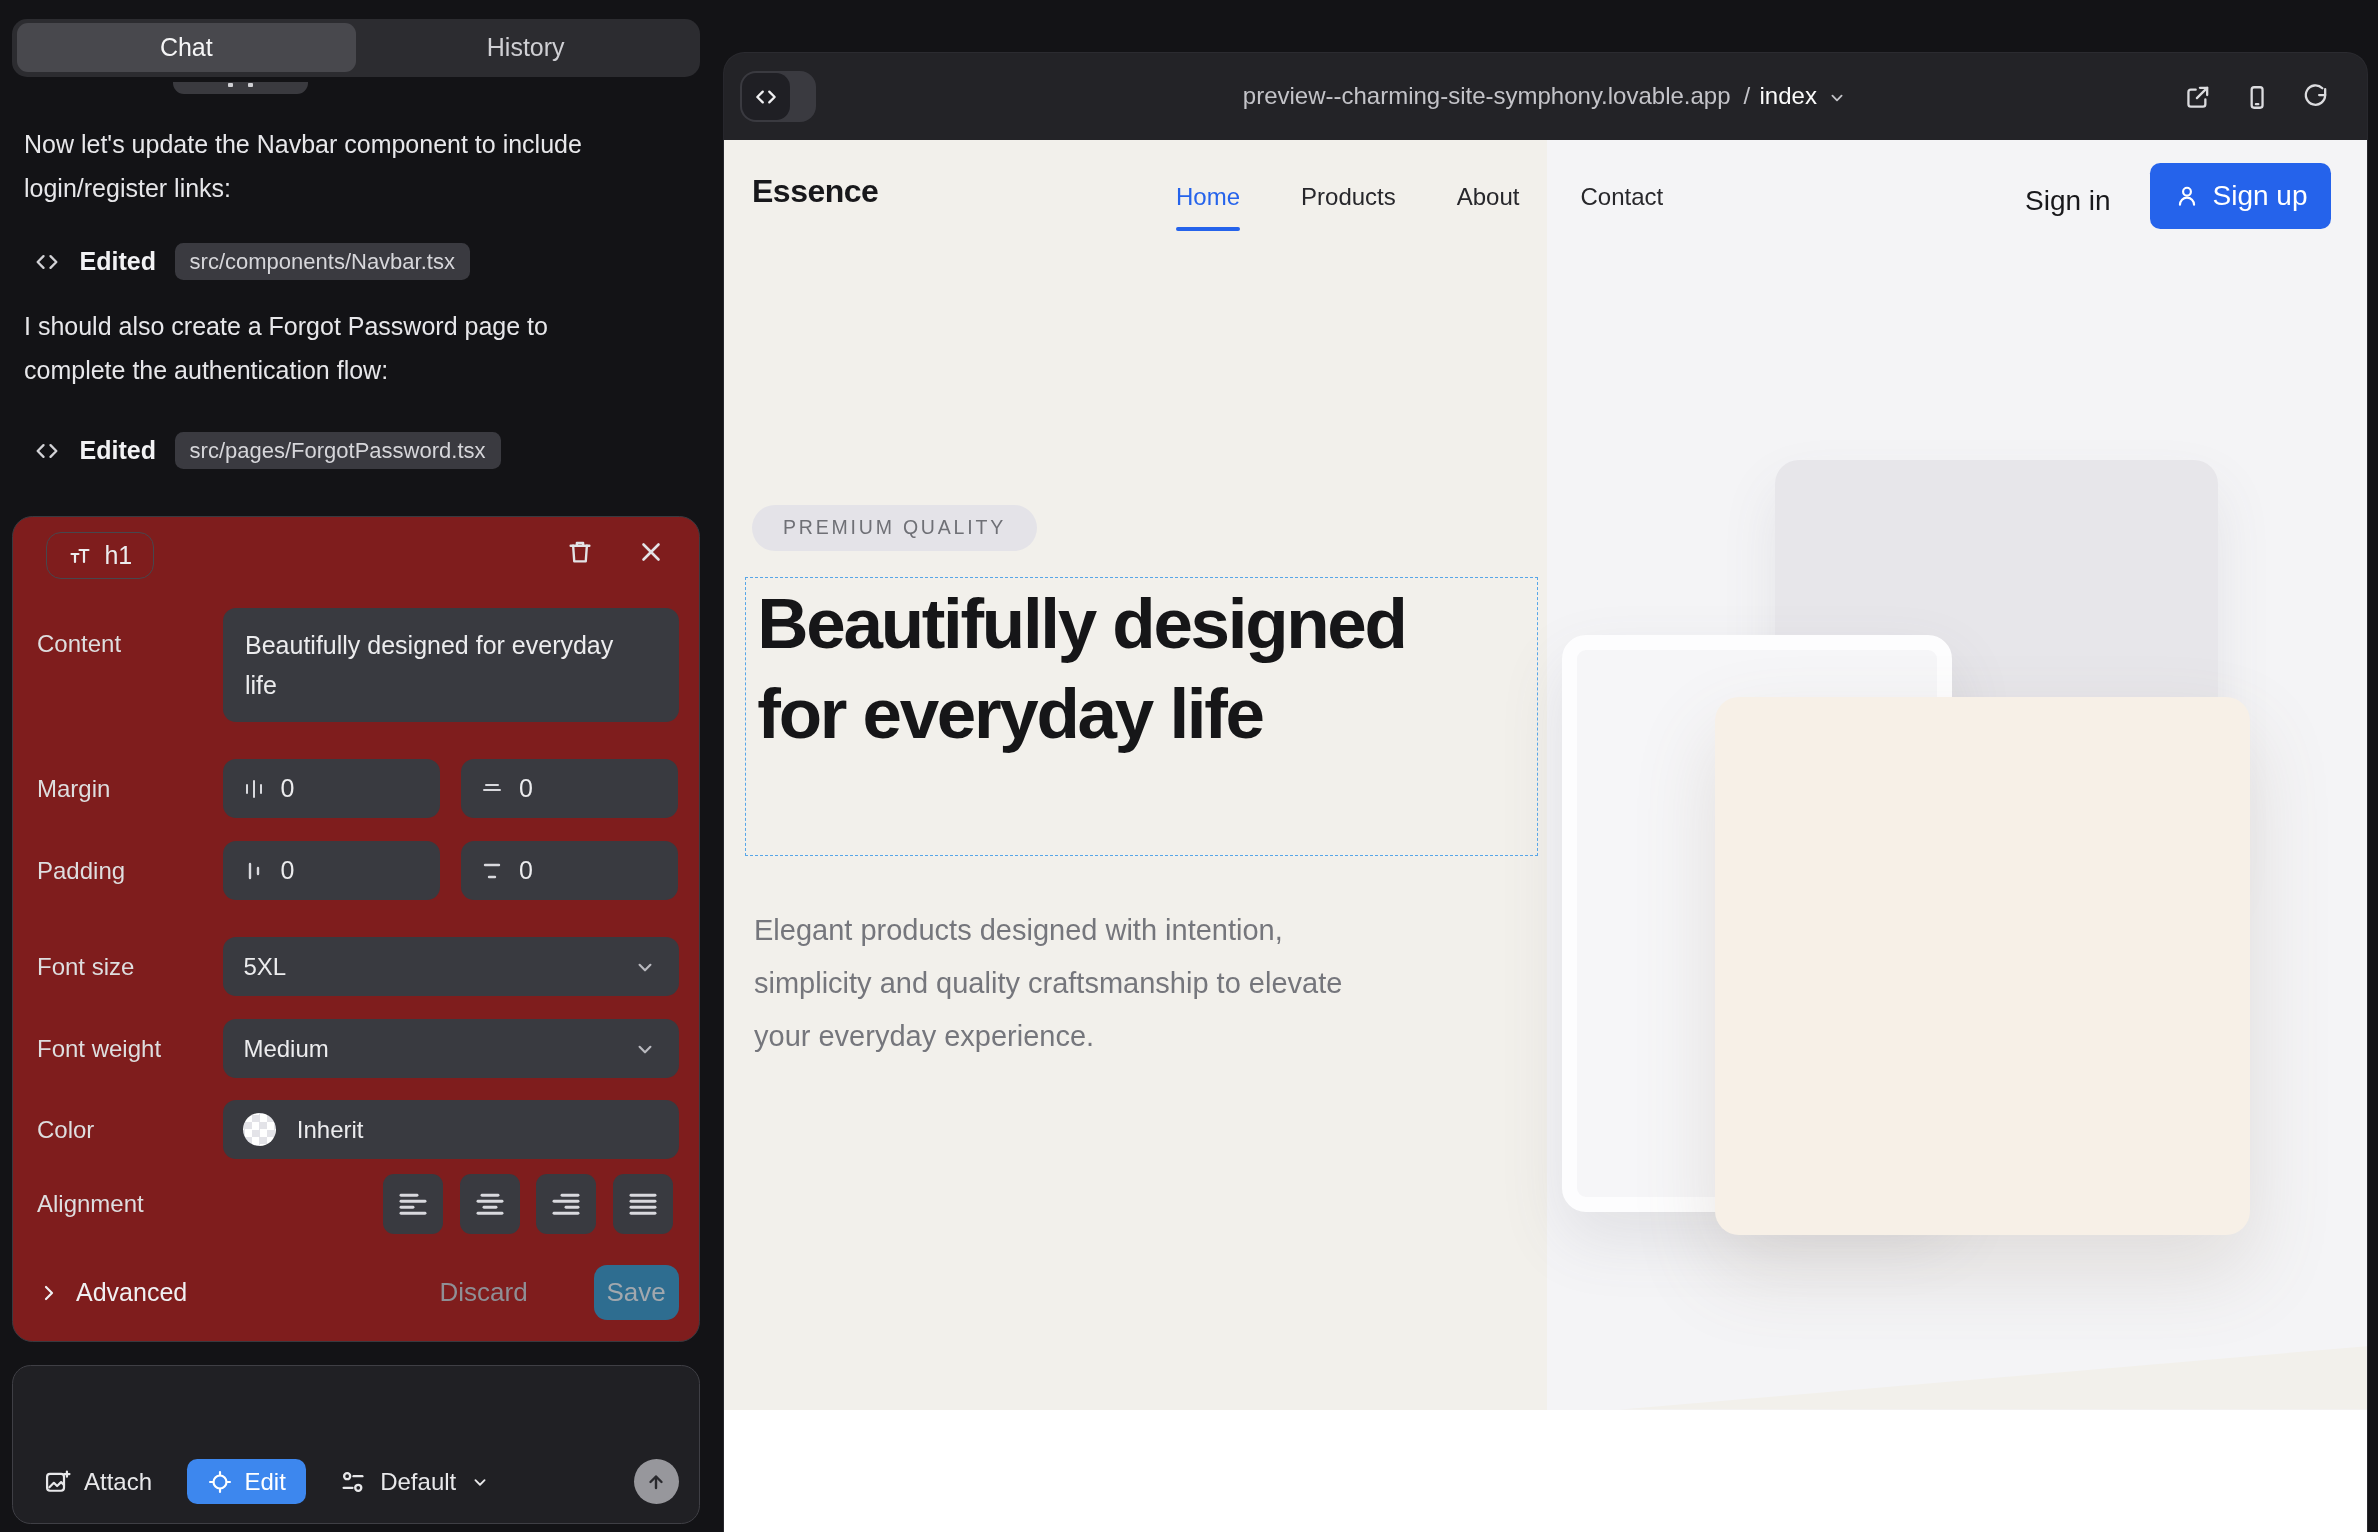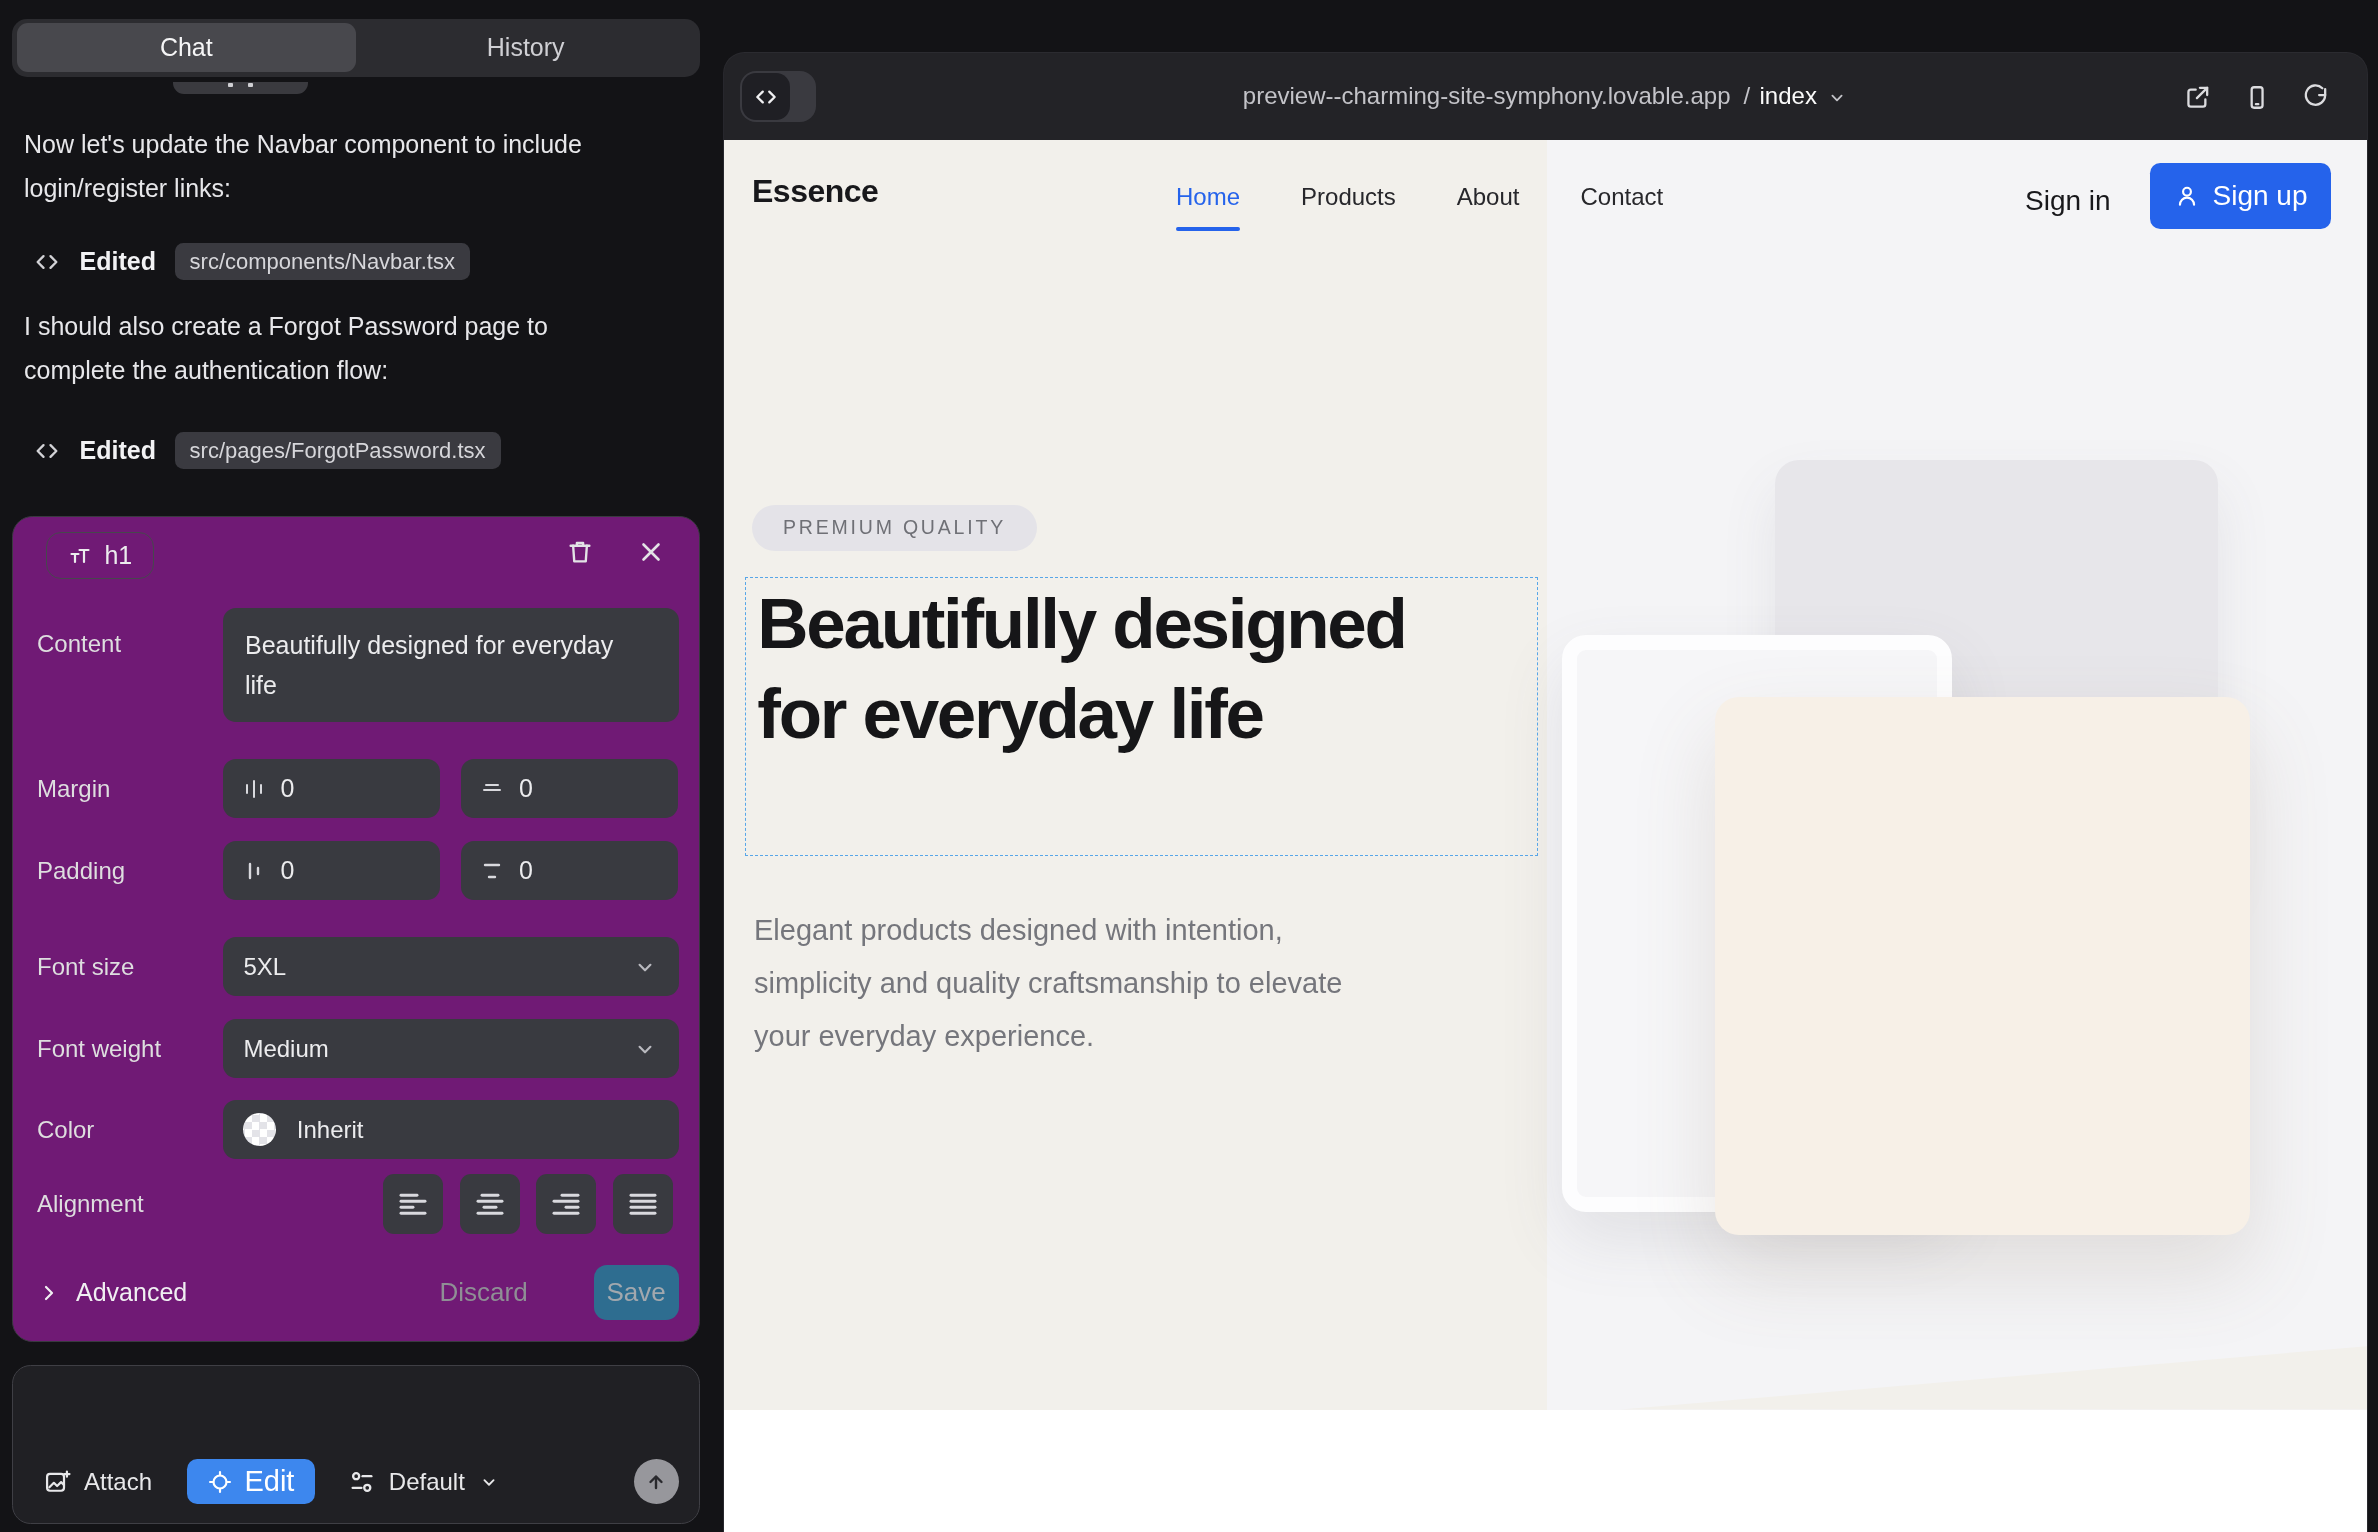--- a/index.html
+++ b/index.html
@@ -40,21 +40,21 @@
   .edited-row .code-ic{color:#d2d2d6;}
   .edited-label{font-size:25px;font-weight:700;color:#f2f2f4;}
   .file-pill{
     background:#3a3a40;border-radius:8.3px;padding:5.6px 15px;
     font-size:22px;color:#d6d6da;white-space:nowrap;cursor:pointer;
   }
 
   
   .editor{
     position:absolute;left:12px;top:516px;width:688px;height:826px;box-sizing:border-box;
-    background:#701a75;border:1.9px solid #39393f;border-radius:20.4px;
+    background:#7f1d1d;border:1.9px solid #39393f;border-radius:20.4px;
   }
   .ed-row{position:absolute;left:24px;right:20.4px;display:flex;align-items:center;}
   .ed-label{width:186px;font-size:24px;font-weight:500;color:#dededf;flex:none;}
 
   .tagpill{
     position:absolute;left:33px;top:15px;height:45px;padding:0 20.4px;
     border:1.9px solid #47474d;border-radius:15px;display:inline-flex;align-items:center;gap:11px;
     color:#ececee;cursor:pointer;
   }
   .tagpill .tagname{font-size:25px;}
@@ -111,21 +111,21 @@
     position:absolute;left:12px;top:1365px;width:688px;height:159px;box-sizing:border-box;
     background:#202024;border:1.9px solid #3f3f45;border-radius:18.6px;
   }
   .composer .ph{
     position:absolute;left:30px;top:31px;font-size:26px;color:#a0a0a5;cursor:text;right:30px;
   }
   .composer-row{position:absolute;left:30px;right:20.4px;bottom:18.6px;height:45px;display:flex;align-items:center;}
   .attach{display:flex;align-items:center;gap:13px;color:#e8e8ea;font-size:24px;cursor:pointer;}
   .editbtn{
     margin-left:35px;height:45px;padding:0 20.4px;border-radius:10.2px;background:#3d87ee;border:none;
-    display:flex;align-items:center;gap:11px;color:#fff;font-size:29px;cursor:pointer;
+    display:flex;align-items:center;gap:11px;color:#fff;font-size:24px;cursor:pointer;
     font-family:"Liberation Sans",sans-serif;
   }
   .modebtn{margin-left:33px;display:flex;align-items:center;gap:13px;color:#e8e8ea;font-size:24px;cursor:pointer;}
   .sendbtn{
     margin-left:auto;width:45px;height:45px;border-radius:50%;background:#97979c;border:none;
     display:flex;align-items:center;justify-content:center;cursor:pointer;color:#29292d;
   }
 
   
   .window{

